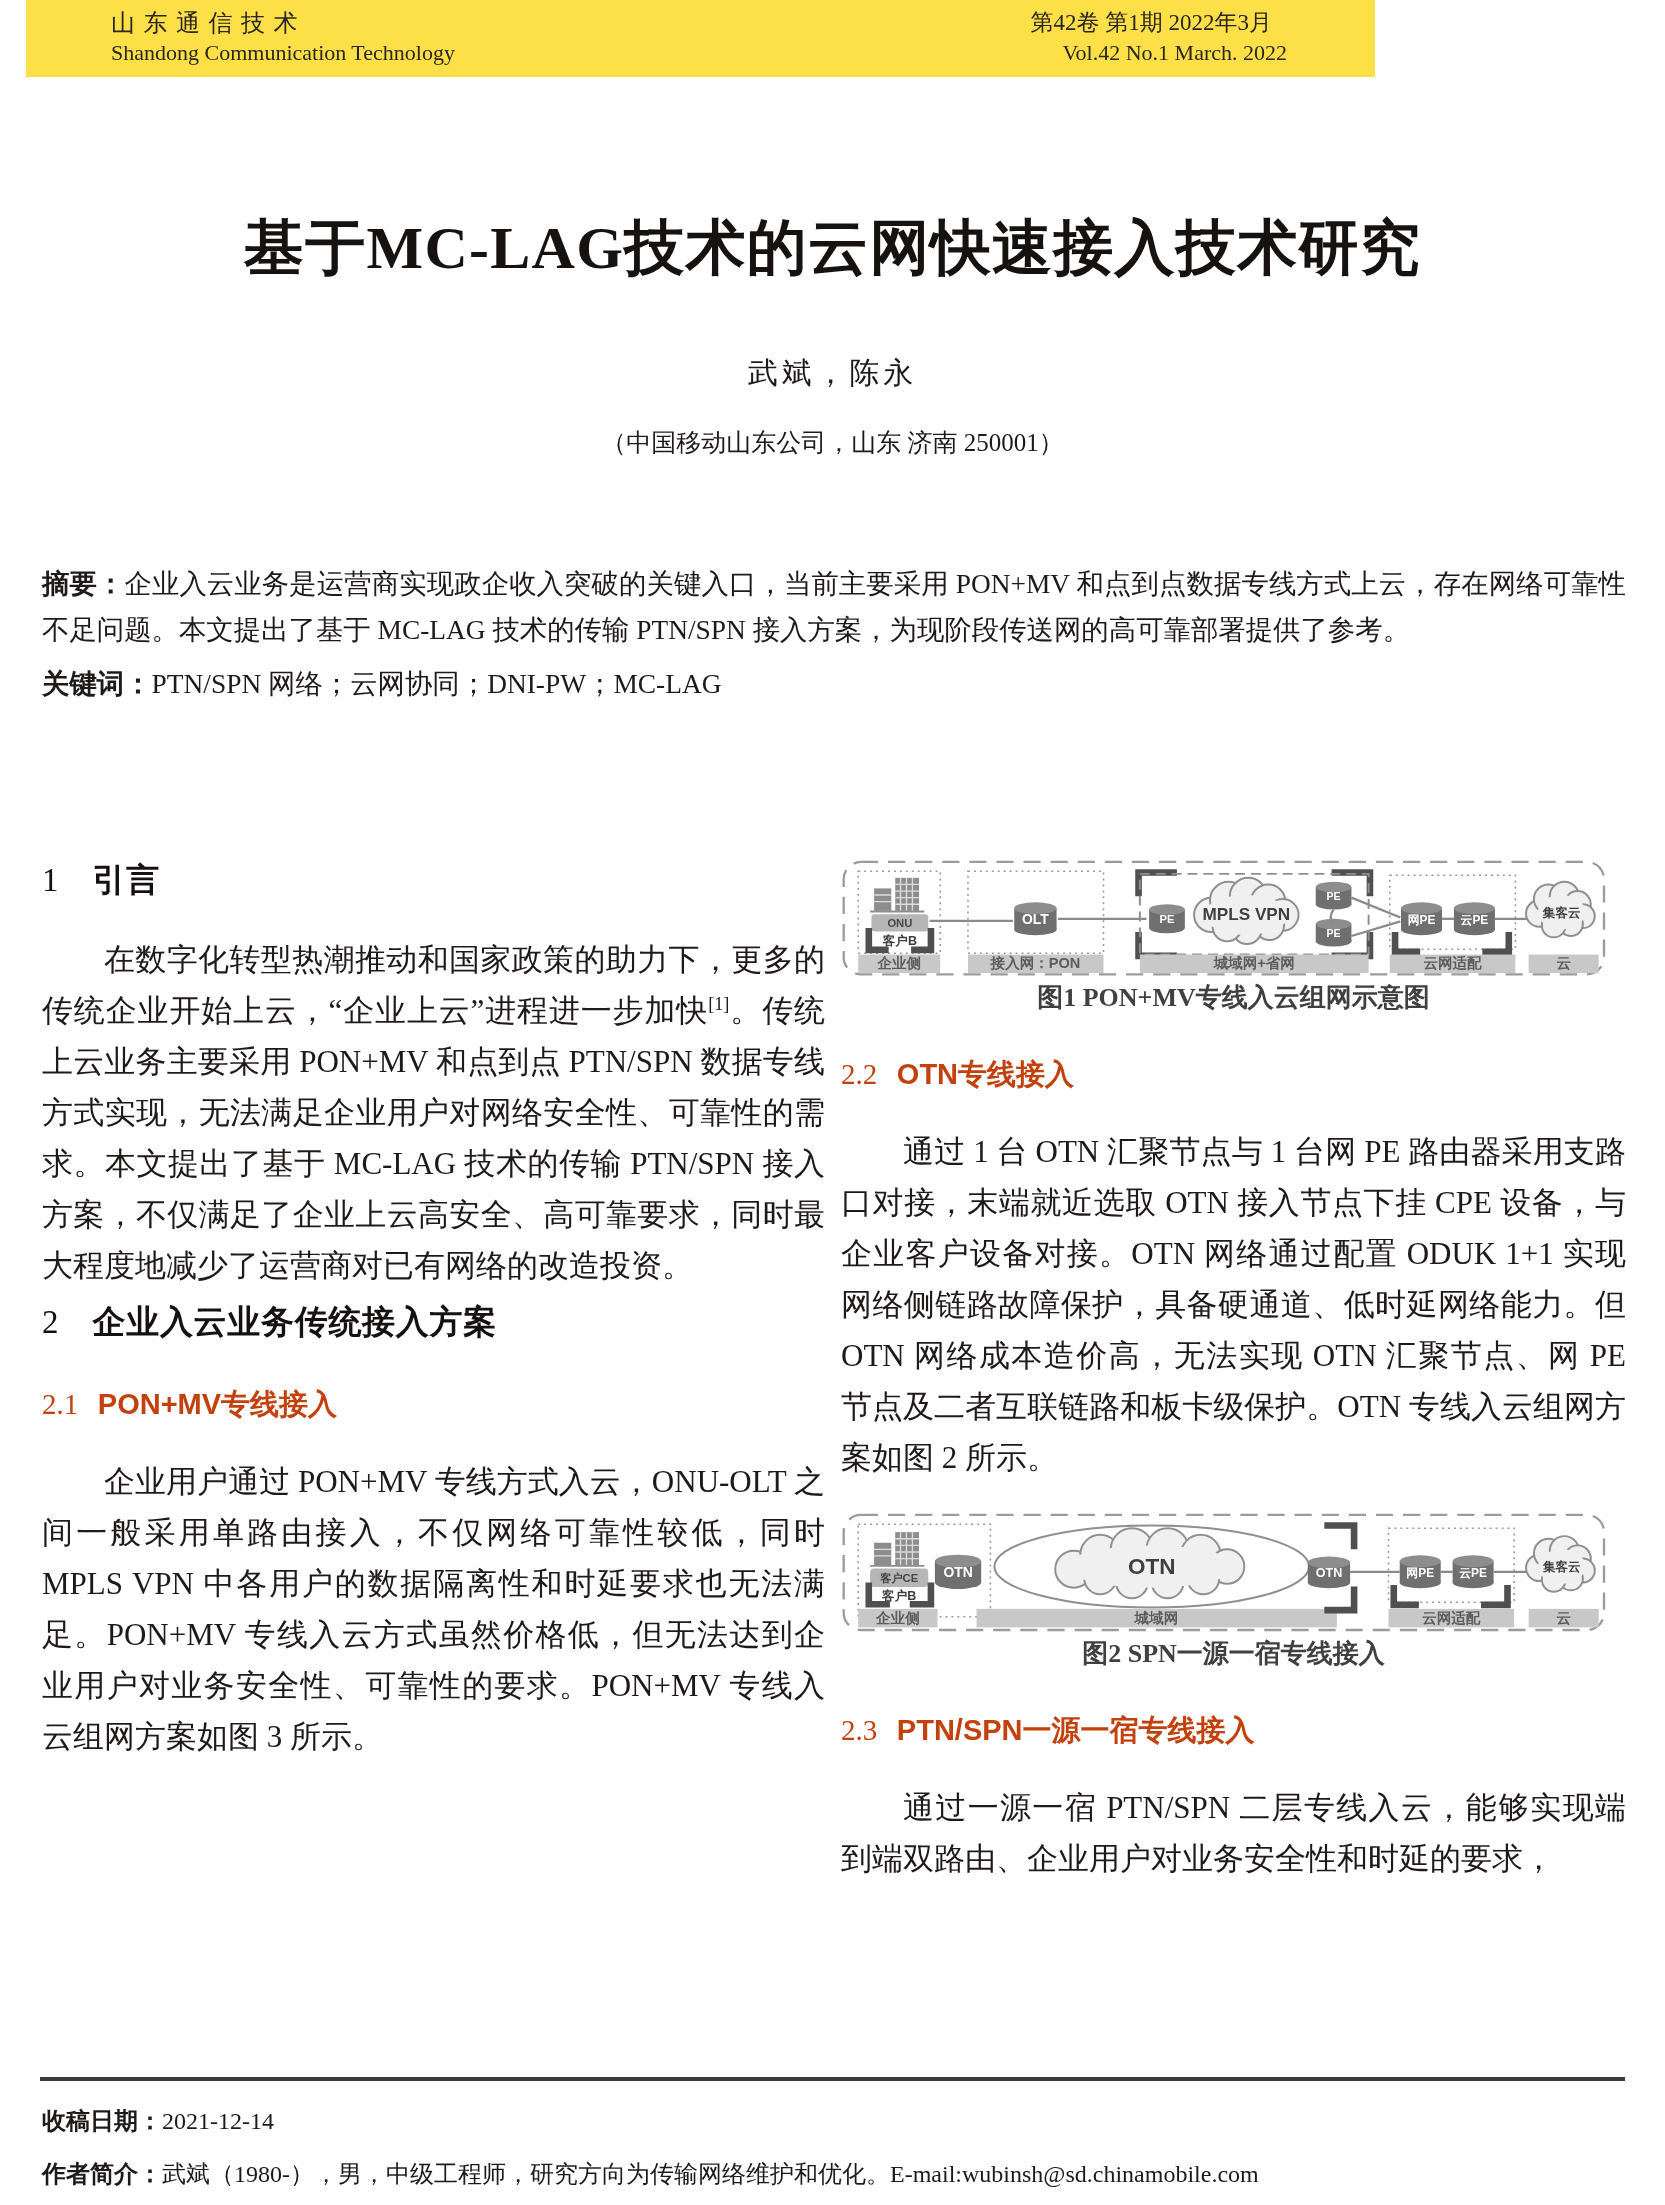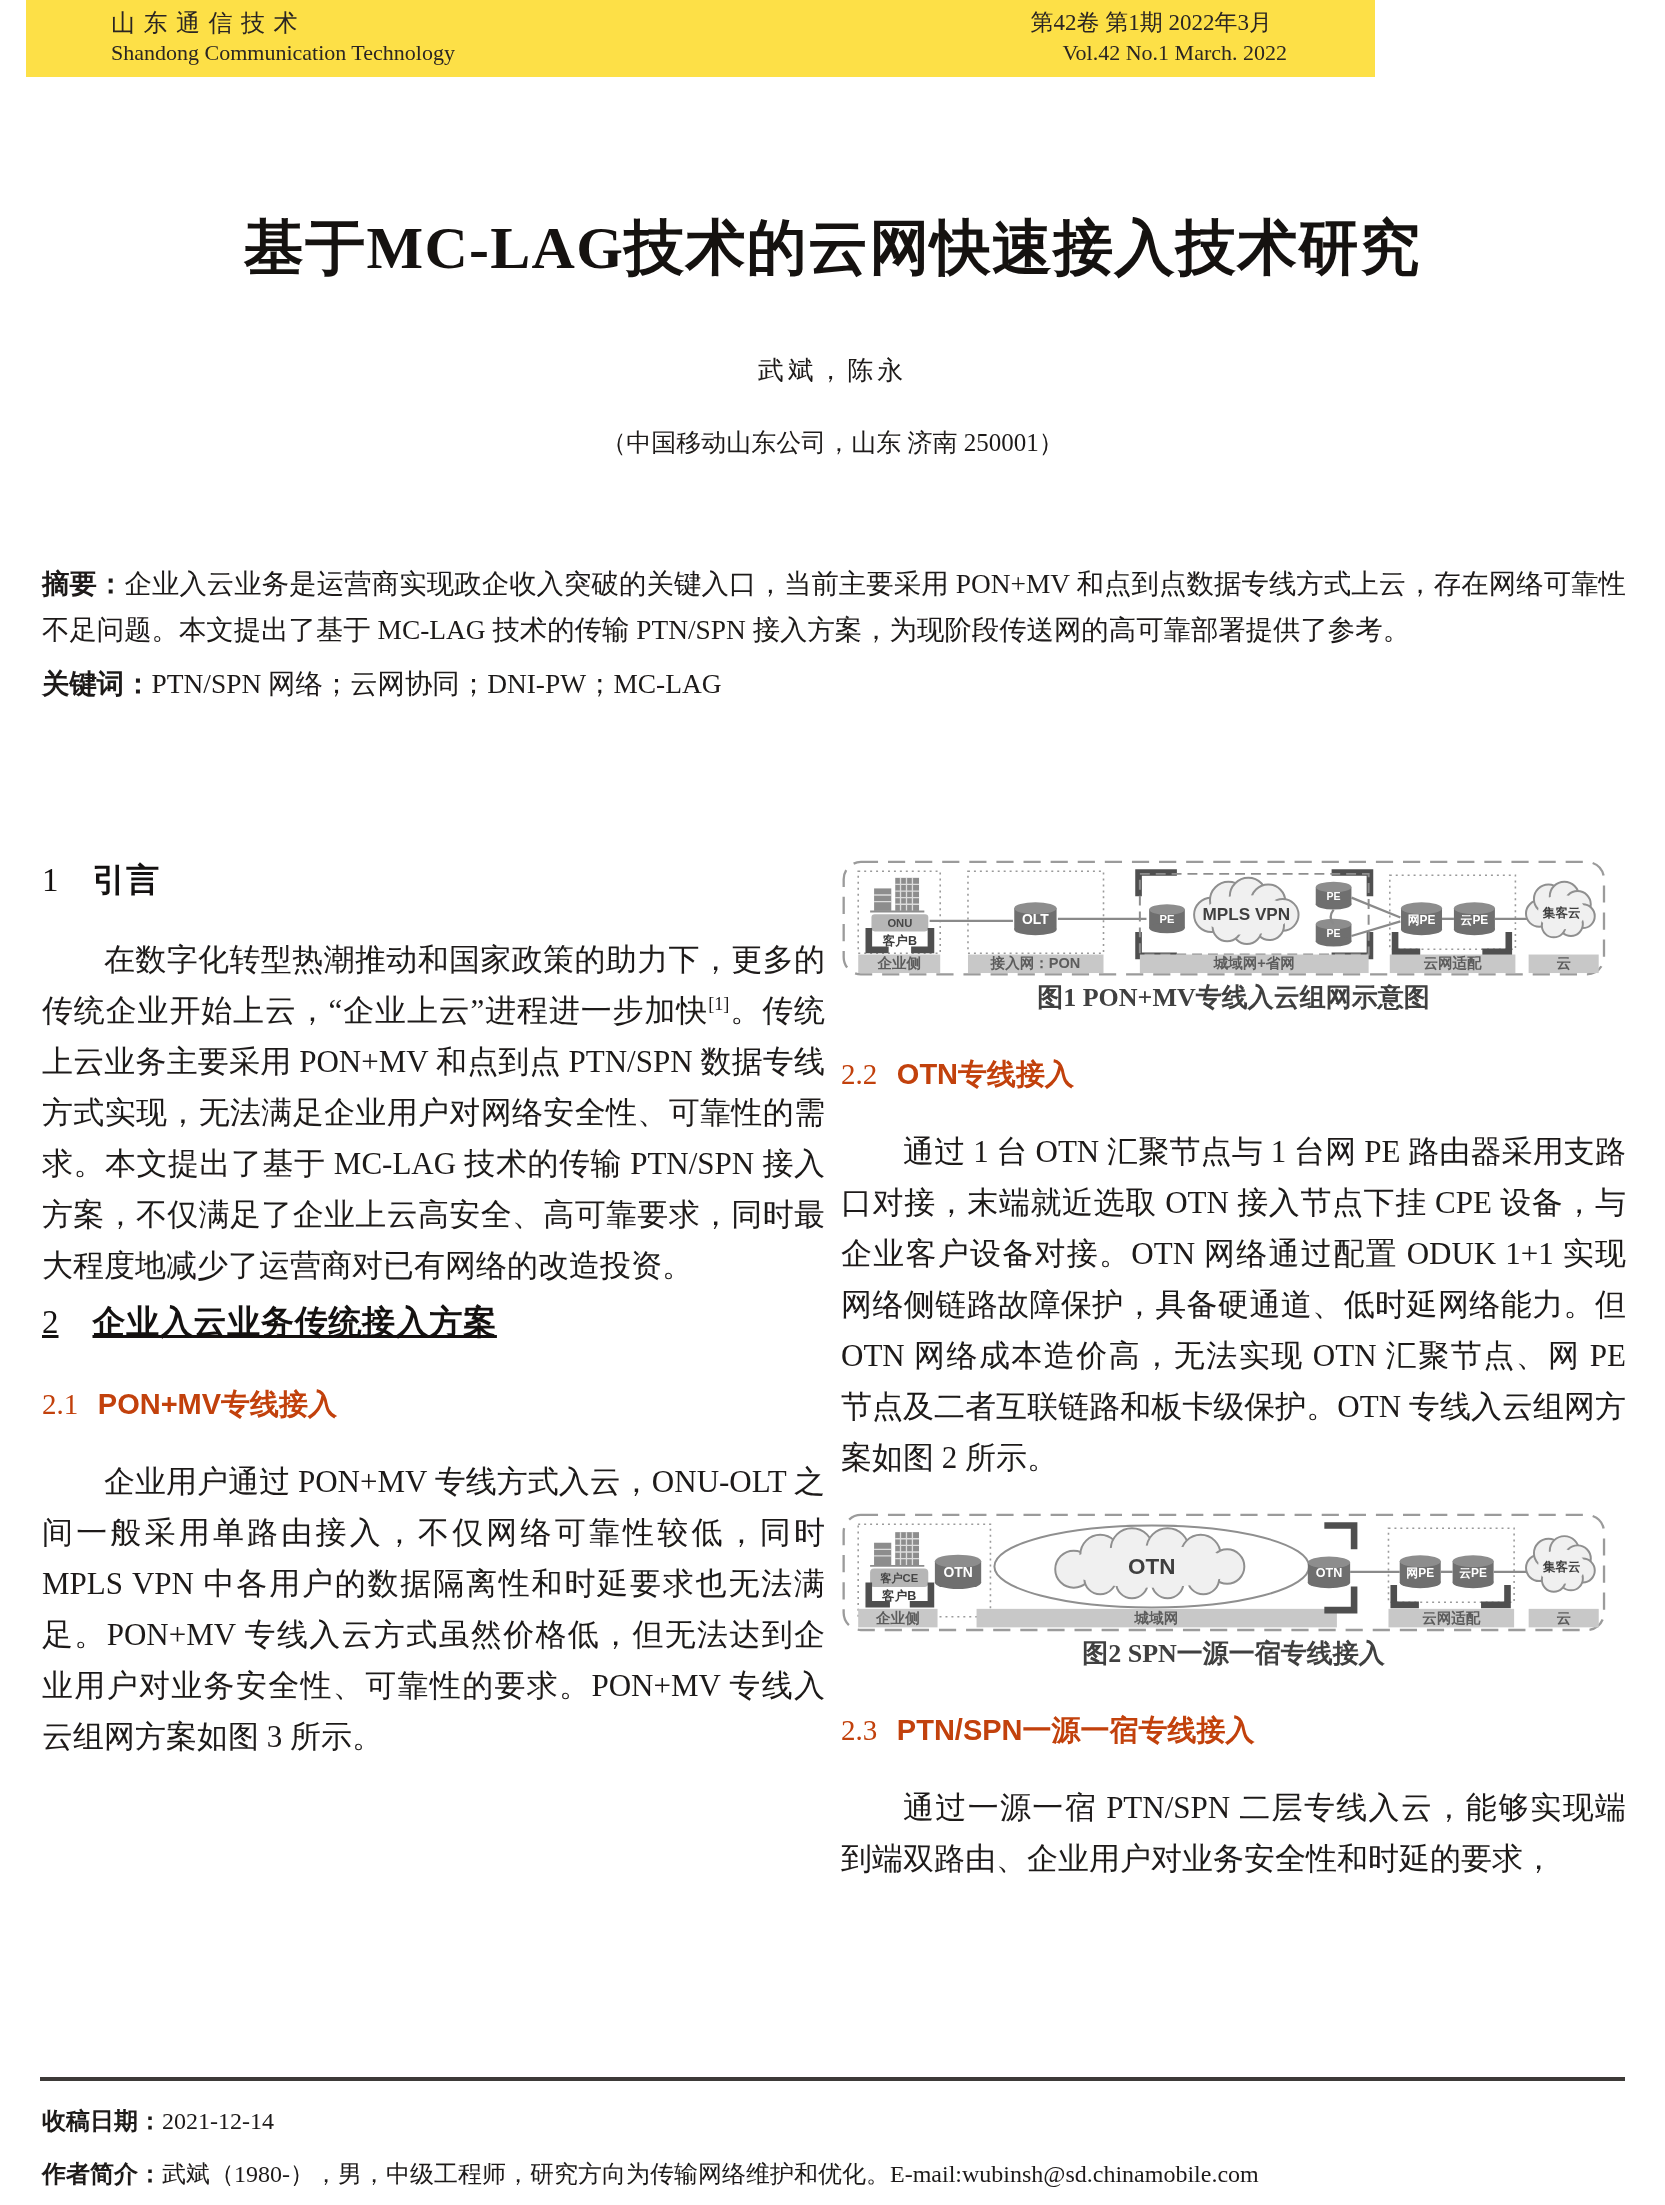--- a/index.html
+++ b/index.html
@@ -11,39 +11,39 @@
   
   .band{ position:absolute; left:26px; top:0; width:1349px; height:77px; background:#fde047; }
   .jname-cn{ position:absolute; left:85px; top:6.5px; font-size:24px; letter-spacing:8.5px; color:#2a2523; }
   .jname-en{ position:absolute; left:85px; top:40px; font-size:22px; color:#2a2523; }
   .jissue-cn{ position:absolute; right:103px; top:6.5px; font-size:23px; color:#2a2523; }
   .jissue-en{ position:absolute; right:88px; top:40px; font-size:22px; color:#2a2523; }
   
   .title{ position:absolute; left:0; top:208px; width:100%; text-align:center;
           font-size:60px; font-weight:bold; letter-spacing:1.3px; color:#151210; }
   .authors{ position:absolute; left:0; top:353px; width:100%; text-align:center;
-            font-size:26px; letter-spacing:3.9px; }
+            font-size:30px; letter-spacing:3.9px; }
   .affil{ position:absolute; left:0; top:426px; width:100%; text-align:center; font-size:25px; }
   
   .absblock{ position:absolute; left:42px; top:561px; width:1584px; }
   .absblock p{ font-size:27.4px; line-height:46px; text-align:justify; }
   .lbl{ font-family:"Liberation Sans", sans-serif; font-weight:bold; }
   .kw{ margin-top:7.8px; }
   
   .colL{ position:absolute; left:42px;  top:849px; width:783px; }
   .colR{ position:absolute; left:841px; top:849px; width:785px; }
   h1.sec{ font-size:33px; margin-top:9.1px; color:#141110; }
   h1.sec .hnum{ font-family:"Liberation Serif", serif; font-weight:normal; margin-right:34px; }
   h1.sec .htitle{ font-family:"Liberation Sans", sans-serif; font-weight:bold; letter-spacing:0.7px; }
   h2.sub{ font-size:29px; margin-top:40px; color:#c2410c; }
   h2.sub .hnum{ font-family:"Liberation Serif", serif; font-weight:normal; margin-right:19.6px; }
   h2.sub .htitle{ font-family:"Liberation Sans", sans-serif; font-weight:bold; }
   p.body{ font-size:31px; line-height:51px; text-align:justify; text-indent:2em; margin-top:31px; }
   p.body sup{ font-size:18.3px; vertical-align:super; line-height:0; }
-  .mt-sec{ margin-top:57px;text-decoration:underline; }
+  .mt-sec{ margin-top:57px; }
   
   .fig{ width:767px; margin-top:9.1px; }
   .figcap{ text-align:center; font-size:26px; font-weight:bold;
            font-family:"Liberation Serif", serif; color:#404040; }
   .figwrap2{ margin-top:27.4px; }
   
   .rule{ position:absolute; left:40px; top:2077px; width:1585px; height:3.9px; background:#3d3a38; }
   .recv{ position:absolute; left:42px; top:2105px; font-size:24px; }
   .bio{  position:absolute; left:42px; top:2158px; font-size:24px; }
   

